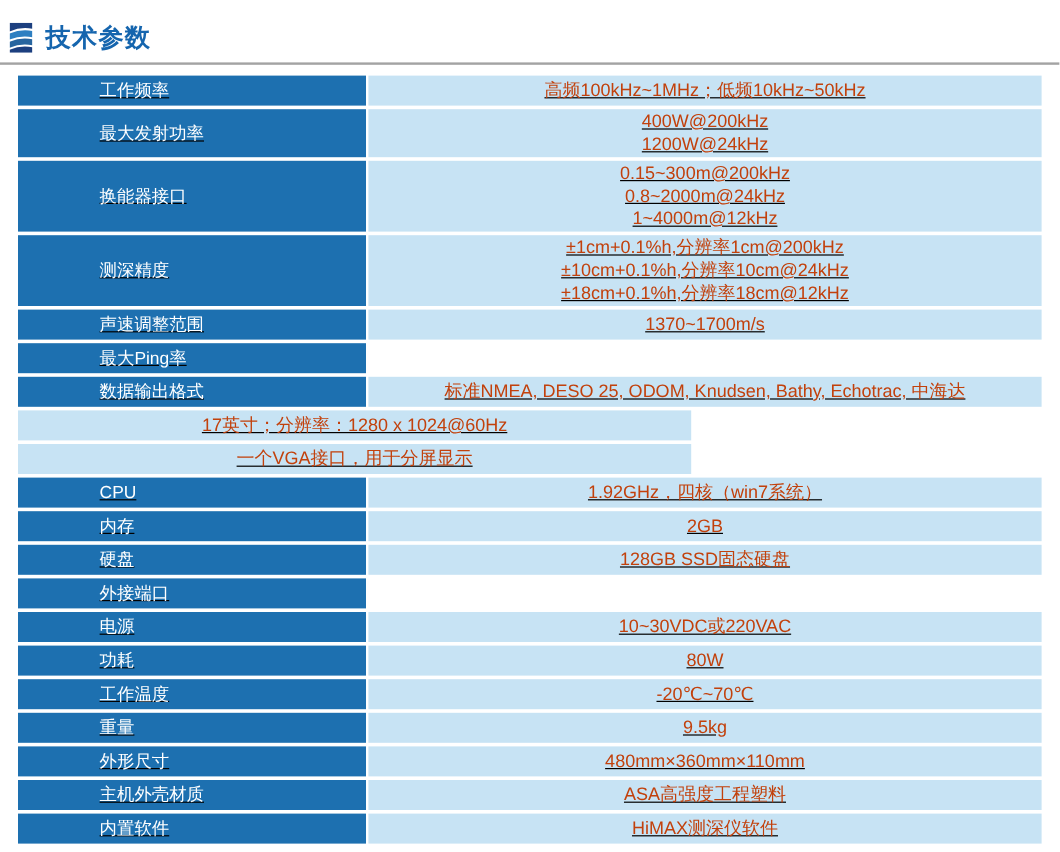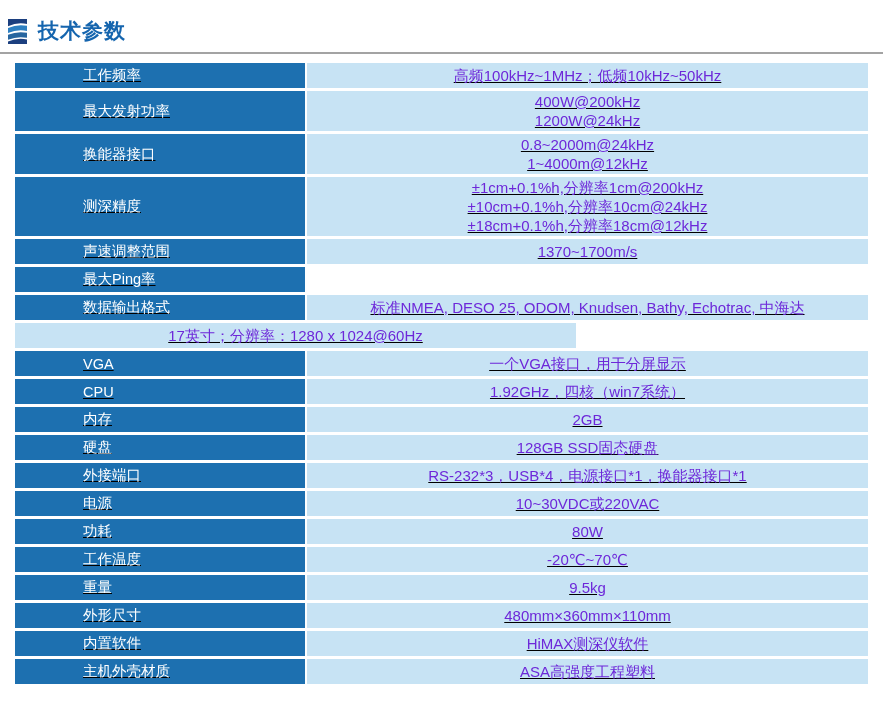--- a/index.html
+++ b/index.html
@@ -49,21 +49,21 @@
     font-size: 14.5px;
     display: flex;
     align-items: center;
     padding-left: 68px;
     flex-shrink: 0;
   }
   .value-cell {
     width: 561px;
     min-height: 25px;
     background: var(--value-bg, #C7E3F4);
-    color: #6d28d9;
+    color: #c2410c;
     font-size: 15px;
     display: flex;
     flex-direction: column;
     justify-content: center;
     text-align: center;
     padding: 1px 6px;
   }
   .value-line { line-height: 19px; }
 </style>
 </head>
@@ -95,20 +95,21 @@
     <div class="label-cell">最大发射功率</div>
     <div class="value-cell">
           <div class="value-line">400W@200kHz</div>
           <div class="value-line">1200W@24kHz</div>
         </div>
   </div>
 
   <div class="row">
     <div class="label-cell">换能器接口</div>
     <div class="value-cell">
+          <div class="value-line">0.15~300m@200kHz</div>
           <div class="value-line">0.8~2000m@24kHz</div>
           <div class="value-line">1~4000m@12kHz</div>
         </div>
   </div>
 
   <div class="row">
     <div class="label-cell">测深精度</div>
     <div class="value-cell">
           <div class="value-line">±1cm+0.1%h,分辨率1cm@200kHz</div>
           <div class="value-line">±10cm+0.1%h,分辨率10cm@24kHz</div>
@@ -134,21 +135,20 @@
         </div>
   </div>
 
   <div class="row">
     <div class="value-cell">
           <div class="value-line">17英寸；分辨率：1280 x 1024@60Hz</div>
         </div>
   </div>
 
   <div class="row">
-    <div class="label-cell">VGA</div>
     <div class="value-cell">
           <div class="value-line">一个VGA接口，用于分屏显示</div>
         </div>
   </div>
 
   <div class="row">
     <div class="label-cell">CPU</div>
     <div class="value-cell">
           <div class="value-line">1.92GHz，四核（win7系统）</div>
         </div>
@@ -163,23 +163,20 @@
 
   <div class="row">
     <div class="label-cell">硬盘</div>
     <div class="value-cell">
           <div class="value-line">128GB SSD固态硬盘</div>
         </div>
   </div>
 
   <div class="row">
     <div class="label-cell">外接端口</div>
-    <div class="value-cell">
-          <div class="value-line">RS-232*3，USB*4，电源接口*1，换能器接口*1</div>
-        </div>
   </div>
 
   <div class="row">
     <div class="label-cell">电源</div>
     <div class="value-cell">
           <div class="value-line">10~30VDC或220VAC</div>
         </div>
   </div>
 
   <div class="row">
@@ -204,27 +201,27 @@
   </div>
 
   <div class="row">
     <div class="label-cell">外形尺寸</div>
     <div class="value-cell">
           <div class="value-line">480mm×360mm×110mm</div>
         </div>
   </div>
 
   <div class="row">
+    <div class="label-cell">主机外壳材质</div>
+    <div class="value-cell">
+          <div class="value-line">ASA高强度工程塑料</div>
+        </div>
+  </div>
+
+  <div class="row">
     <div class="label-cell">内置软件</div>
     <div class="value-cell">
           <div class="value-line">HiMAX测深仪软件</div>
         </div>
   </div>
-
-  <div class="row">
-    <div class="label-cell">主机外壳材质</div>
-    <div class="value-cell">
-          <div class="value-line">ASA高强度工程塑料</div>
-        </div>
-  </div>
 </div>
 
 </div>
 
 </body></html>

